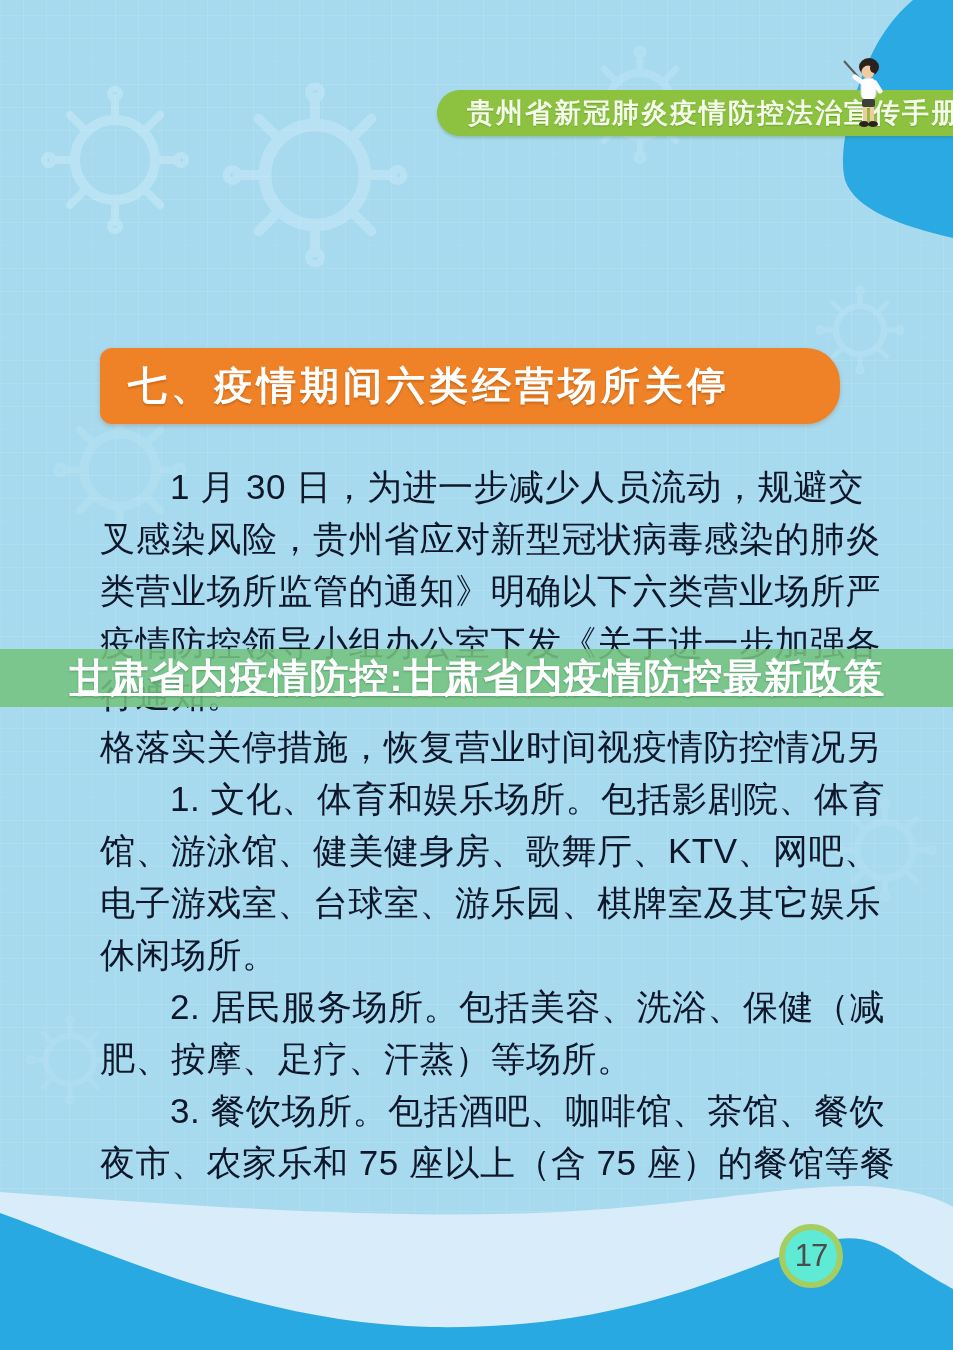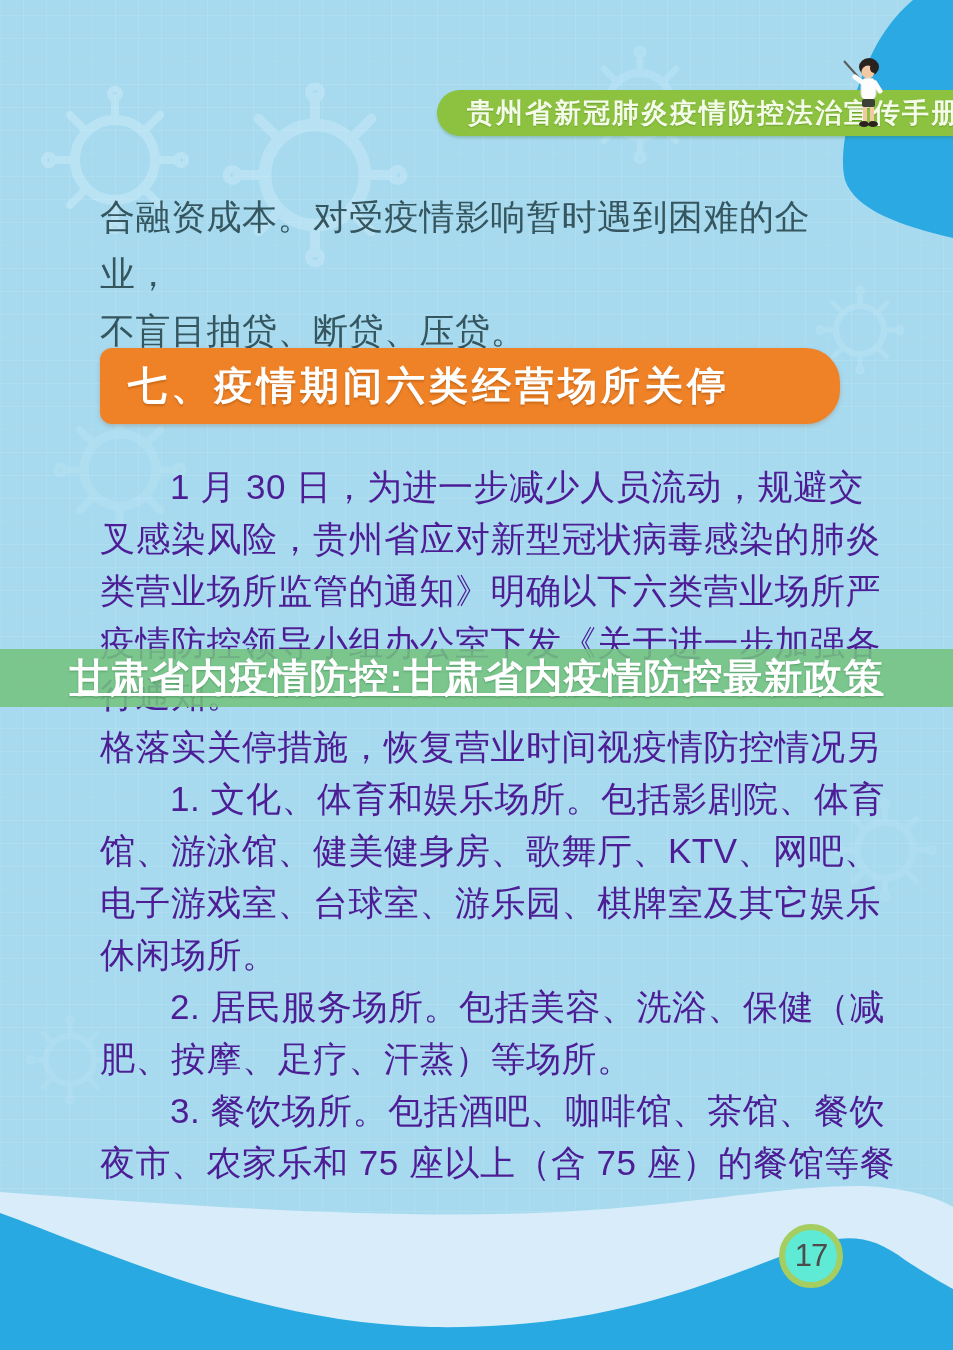--- a/index.html
+++ b/index.html
@@ -45,21 +45,21 @@
     display:flex;align-items:center;
     box-shadow:0 2px 4px rgba(150,70,10,.25);
   }
   .section-banner span{
     color:#ffffff;font-size:39px;font-weight:bold;letter-spacing:4px;
     padding-left:28px;white-space:nowrap;text-shadow:0 2px 2px rgba(160,80,10,.45);
   }
   
   .bodytext{
     position:absolute;left:100px;top:461px;width:764px;
-    color:#4c1d95;font-size:35px;line-height:52px;letter-spacing:.5px;
+    color:#0f172a;font-size:35px;line-height:52px;letter-spacing:.5px;
   }
   .bodytext .line{white-space:nowrap;}
   .bodytext .indent{padding-left:70px;}
   
   .overlay-bar{
     position:absolute;left:0;top:649px;width:953px;height:58px;
     background:rgba(116,195,128,.88);
     display:flex;align-items:center;justify-content:center;
   }
   .overlay-bar span{
@@ -140,24 +140,20 @@
     <rect x="21" y="23" width="15" height="22" rx="6" fill="#fdfdfd" stroke="#d8d8d8"></rect>
     <line x1="22" y1="27" x2="15" y2="22" stroke="#fdfdfd" stroke-width="5" stroke-linecap="round"></line>
     <line x1="35" y1="28" x2="40" y2="36" stroke="#fdfdfd" stroke-width="5" stroke-linecap="round"></line>
     <rect x="22" y="44" width="13" height="8" rx="2" fill="#3c4138"></rect>
     <line x1="25" y1="52" x2="25" y2="66" stroke="#f2c9a2" stroke-width="4"></line>
     <line x1="32" y1="52" x2="32" y2="66" stroke="#f2c9a2" stroke-width="4"></line>
     <ellipse cx="24" cy="69" rx="5" ry="3" fill="#2b2220"></ellipse>
     <ellipse cx="33" cy="69" rx="5" ry="3" fill="#2b2220"></ellipse>
   </svg>
 
-  <div class="intro">
-    <div class="line">合融资成本。对受疫情影响暂时遇到困难的企业，</div>
-    <div class="line">不盲目抽贷、断贷、压贷。</div>
-  </div>
 
   <div class="section-banner">
     <span>七、疫情期间六类经营场所关停</span>
   </div>
 
   <div class="bodytext">
     <div class="line indent">1 月 30 日，为进一步减少人员流动，规避交</div>
     <div class="line">叉感染风险，贵州省应对新型冠状病毒感染的肺炎</div>
     <div class="line">类营业场所监管的通知》明确以下六类营业场所严</div>
     <div class="line">疫情防控领导小组办公室下发《关于进一步加强各</div>

